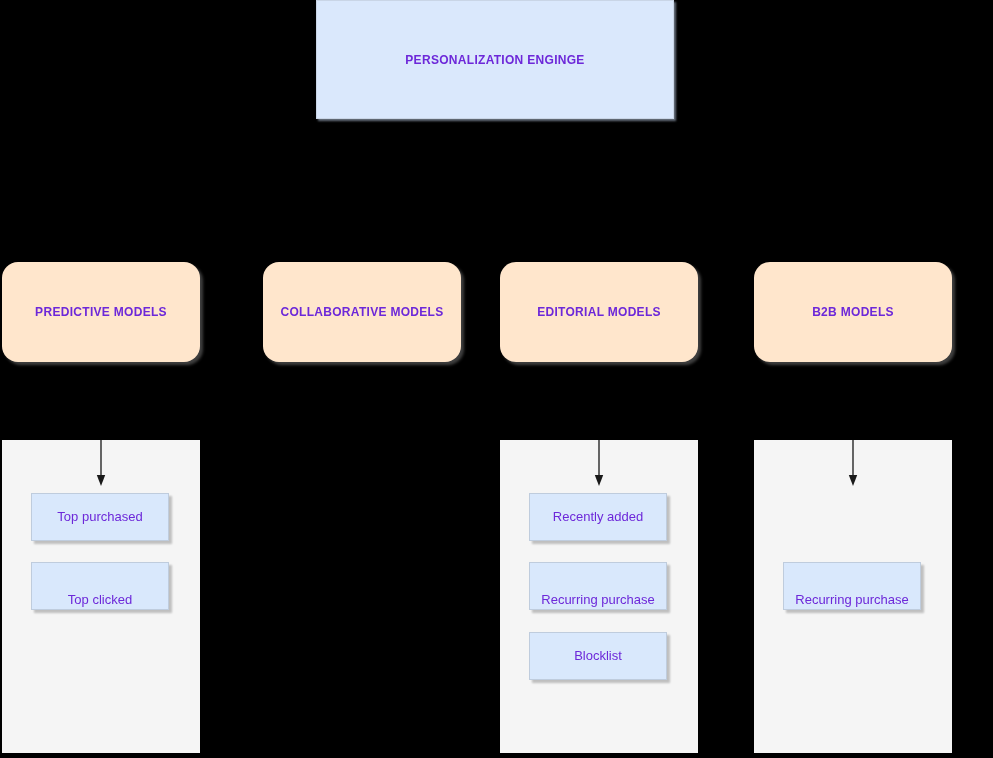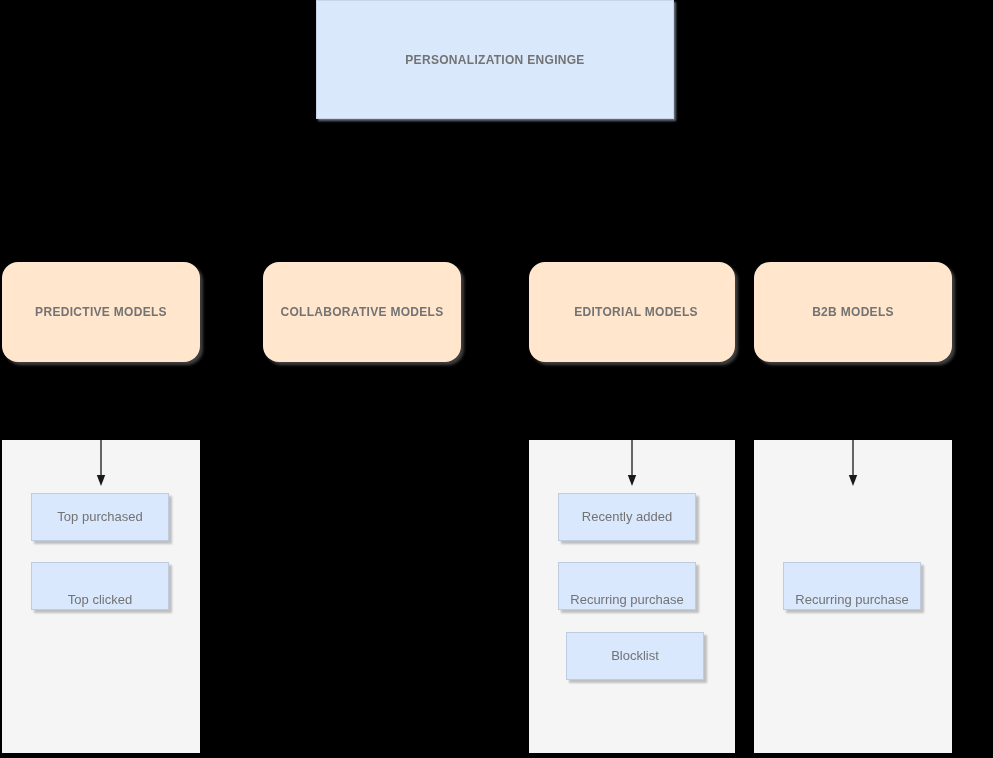--- a/index.html
+++ b/index.html
@@ -7,21 +7,21 @@
     padding: 0;
     background: #000000;
   }
   .canvas {
     position: relative;
     width: 993px;
     height: 758px;
     background: #000000;
     overflow: hidden;
     font-family: "Liberation Sans", sans-serif;
-    color: #737373;
+    color: #6d28d9;
   }
 
   
   .root-box {
     position: absolute;
     left: 316px;
     top: 0;
     width: 356px;
     height: 117px;
     background: #dae8fc;
@@ -87,26 +87,26 @@
     align-items: center;
     justify-content: center;
     text-align: center;
     font-size: 13px;
     line-height: 1.25;
     padding: 1px 4px;
     box-sizing: border-box;
   }
   .row-0 { top: 53px; }
   .row-1 { top: 122px; align-items: flex-end; }
-  .row-2 { top: 192px; margin-left: 8px; }
+  .row-2 { top: 192px; }
 
   
   .col-0 { left: 2px; }
   .col-1 { left: 263px; }
-  .col-2 { left: 529px; padding-left: 8px; }
+  .col-2 { left: 500px; }
   .col-3 { left: 754px; }
 </style>
 </head>
 <body>
 
 <div class="canvas">
 
   <div class="root-box">
     <span class="label">PERSONALIZATION ENGINGE</span>
   </div>

